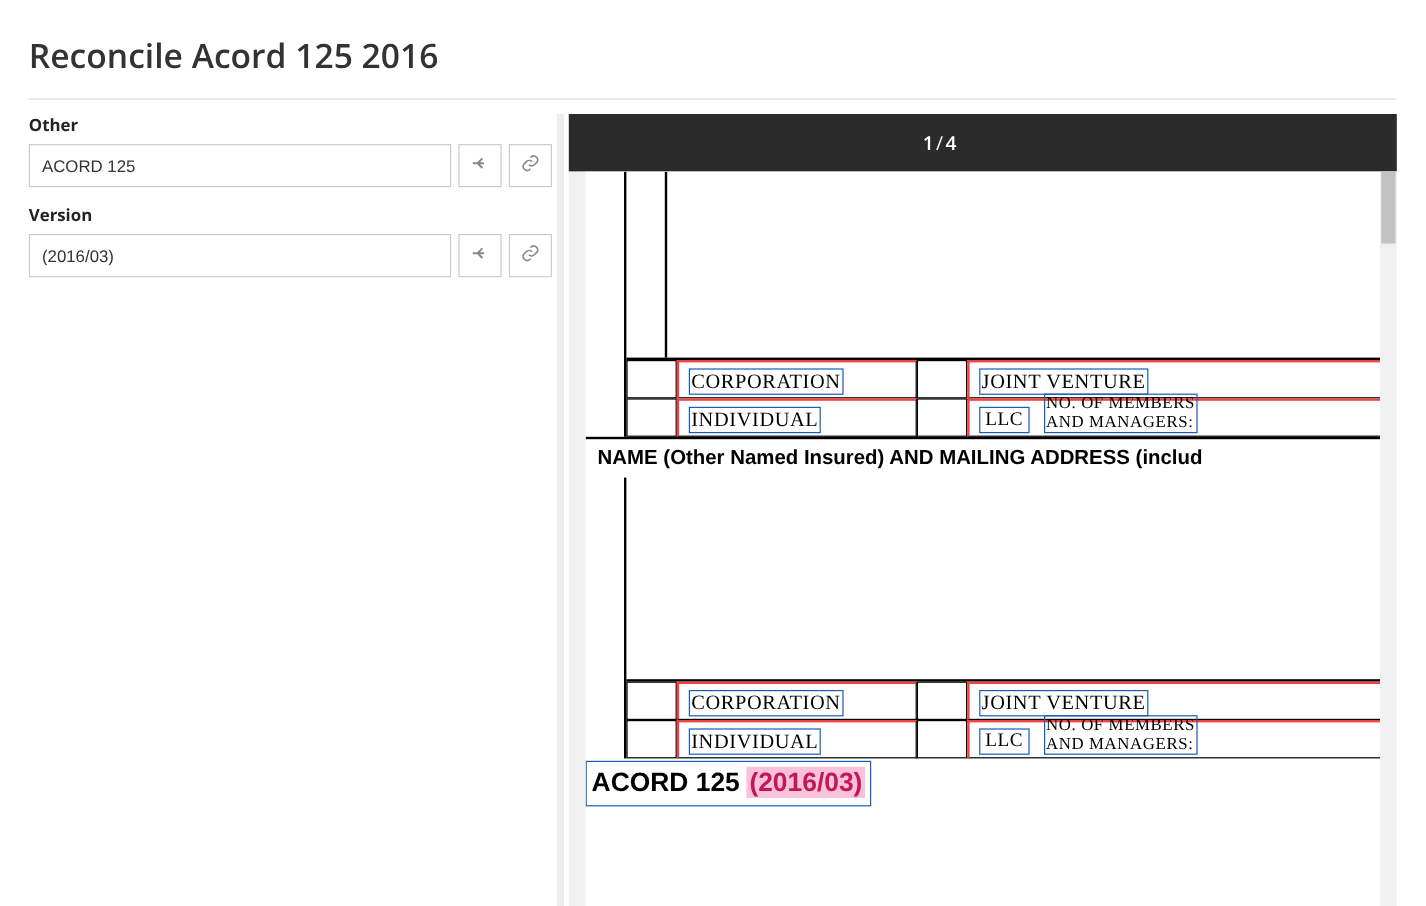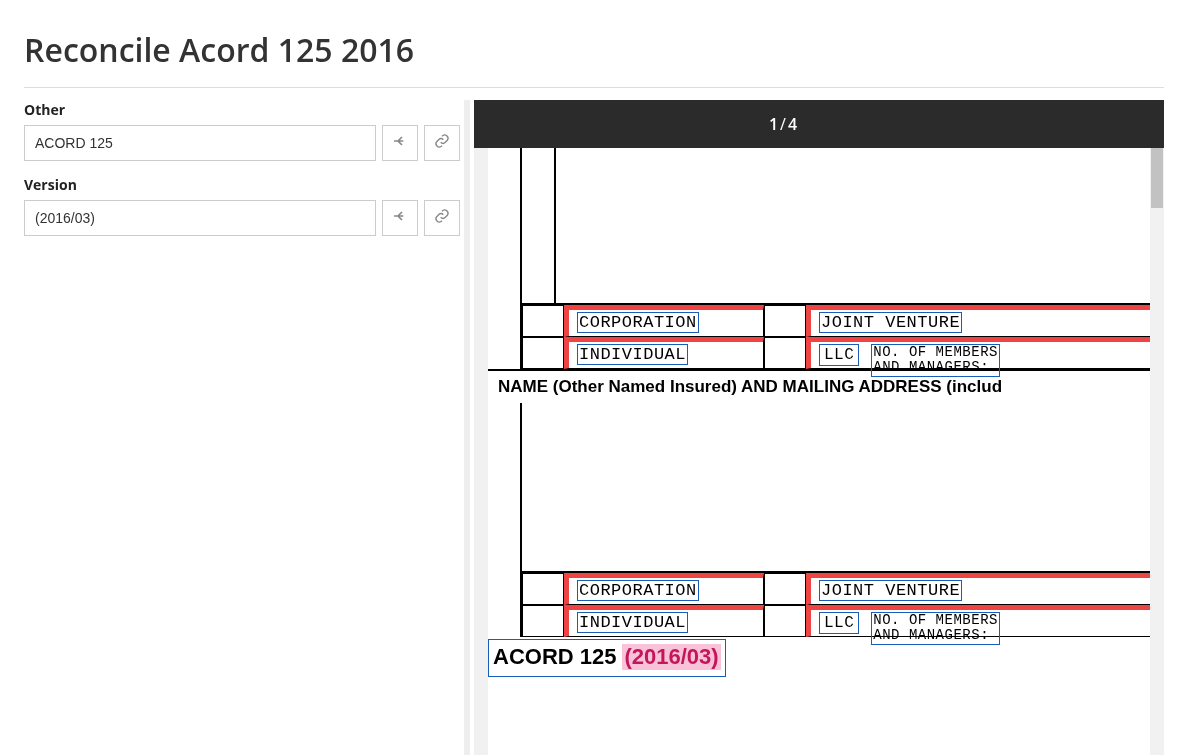--- a/index.html
+++ b/index.html
@@ -1,18 +1,18 @@
 <!DOCTYPE html>
 <html><head>
 <meta charset="utf-8">
 <style>
 * { box-sizing: border-box; margin: 0; padding: 0; }
 body { font-family: "Segoe UI", "Open Sans", Arial, sans-serif; background: #fff; width: 1188px; height: 755px; overflow: hidden; position: relative; }
 
-.page-title { font-size: 32px; font-weight: 600; color: #333; padding: 28px 24px 16px 24px; }
+.page-title { font-size: 28px; font-weight: 600; color: #333; padding: 28px 24px 16px 24px; }
 .hr { height: 1px; background: #ddd; margin: 0 24px 12px 24px; }
 
 .main { display: flex; height: calc(755px - 80px); padding: 0 24px; gap: 0; }
 
 .left-panel { width: 436px; flex-shrink: 0; }
 .field-group { margin-bottom: 14px; }
 .field-label { font-size: 14px; font-weight: 700; color: #222; margin-bottom: 6px; }
 .field-row { display: flex; align-items: center; gap: 6px; }
 .field-input { flex: 1; height: 36px; border: 1px solid #ccc; padding: 0 10px; font-size: 14px; color: #333; background: #fff; }
 .field-btn { width: 36px; height: 36px; border: 1px solid #ccc; background: #fff; display: flex; align-items: center; justify-content: center; color: #888; cursor: pointer; }
@@ -30,21 +30,21 @@
 .viewer-page { font-size: 16px; font-weight: 600; }
 .viewer-page .sep { font-weight: 400; margin: 0 2px; }
 
 .viewer-body { flex: 1; background: #f1f1f1; position: relative; overflow: hidden; }
 .viewer-scroll-v { position: absolute; right: 0; top: 0; bottom: 14px; width: 14px; background: #f1f1f1; }
 .viewer-scroll-v .thumb-v { position: absolute; left: 1px; right: 1px; top: 0; height: 60px; background: #c2c2c2; }
 .doc-area { position: absolute; left: 14px; top: 0; right: 14px; bottom: 14px; overflow: hidden; background: #fff; }
 
 .doc { position: absolute; left: 0; top: 0; width: 720px; }
 .doc-header-space { height: 155px; border-left: 2px solid #000; margin-left: 32px; }
-.form-cell { border: 5px solid #ef4444; padding: 2px 8px; font-family: Liberation Mono, monospace; font-size: 17px; letter-spacing: 0.5px; display: flex; align-items: flex-start; }
+.form-cell { border: 2px solid #ef4444; padding: 2px 8px; font-family: Liberation Serif, serif; font-size: 17px; letter-spacing: 0.5px; display: flex; align-items: flex-end; }
 .checkbox-cell { width: 42px; border: 1px solid #000; }
 .big-label { font-family: Arial, sans-serif; font-weight: 700; font-size: 17px; padding: 6px 10px; }
 .small-label { font-size: 14px; line-height: 1.1; }
 .llc-box { border: 1px solid #1a5db8; padding: 1px 4px; margin-right: 6px; font-size: 16px; }
 .hl { border: 1px solid #1a5db8; padding: 0 1px; }
 .acord-footer { display: flex; align-items: baseline; gap: 6px; padding: 4px 4px 6px 4px; border: 1px solid #1a5db8; width: fit-content; margin-top: 2px; }
 .acord-name { font-family: Arial, sans-serif; font-weight: 700; font-size: 22px; }
 .acord-ver { font-family: Arial, sans-serif; font-weight: 700; font-size: 22px; background: #f9c2d8; color: #c2185b; padding: 0 2px; }
 
 .section { border-left: 2px solid #000; margin-left: 32px; }

